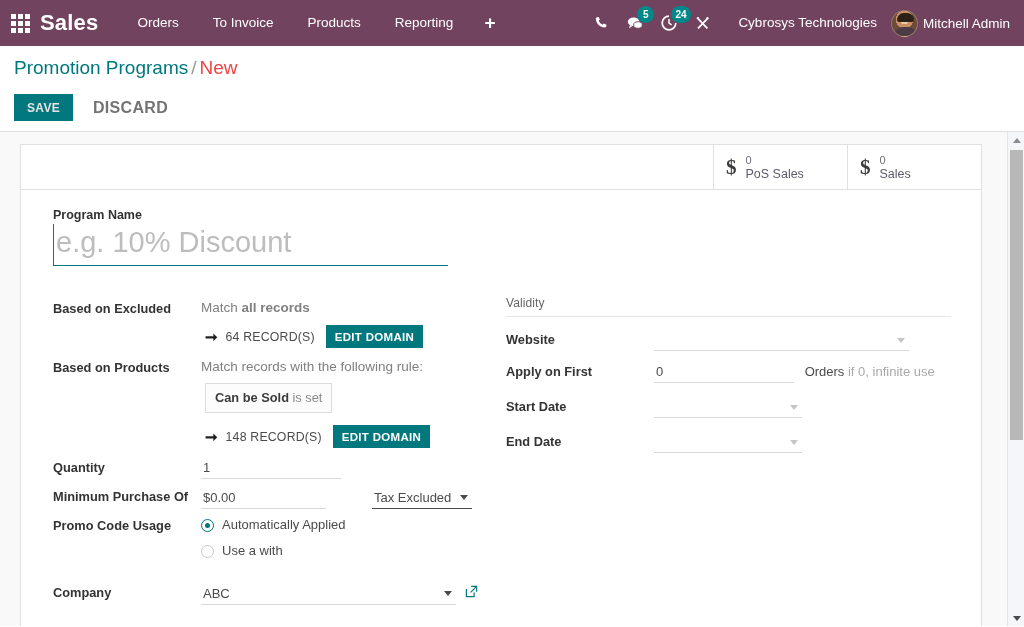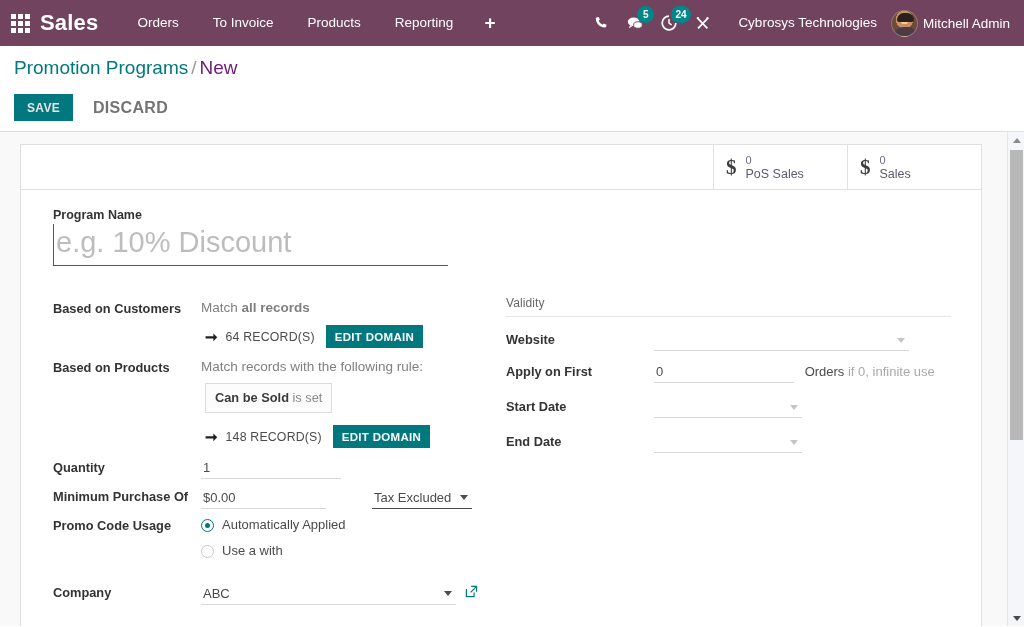--- a/index.html
+++ b/index.html
@@ -115,21 +115,21 @@
 
   
   .control-panel {
     background: #ffffff;
     padding: 9px 14px 8px 14px;
     border-bottom: 1px solid #dfdfdf;
   }
   .breadcrumb { font-size: 19px; line-height: 26px; }
   .bc-parent { color: #00787e; cursor: pointer; }
   .bc-sep { color: #9a9a9a; padding: 0 3px; }
-  .bc-current { color: #701a75; }
+  .bc-current { color: #ef4444; }
   .cp-buttons { margin-top: 11px; display: flex; align-items: center; }
   .btn-save {
     background: #00787e;
     color: #e5e5e5;
     font-size: 12px;
     font-weight: bold;
     letter-spacing: .3px;
     padding: 7px 13px 6px 13px;
     border: none;
     cursor: pointer;
@@ -460,21 +460,21 @@
       <div class="title-block">
         <label class="title-label">Program Name</label>
         <input class="title-input" type="text" placeholder="e.g. 10% Discount" style="">
       </div>
 
       <div class="cols">
 
         <div class="col left">
 
           <div class="frow">
-            <div class="flabel">Based on Customers</div>
+            <div class="flabel">Based on Excluded</div>
             <div class="fval">
               <span class="match-text">Match </span><b class="match-text">all records</b>
               <div class="rec-row">
                 <span class="arrow-icon">➞</span>
                 <span class="rec-count">64 RECORD(S)</span>
                 <button class="btn-domain">EDIT DOMAIN</button>
               </div>
             </div>
           </div>
 

